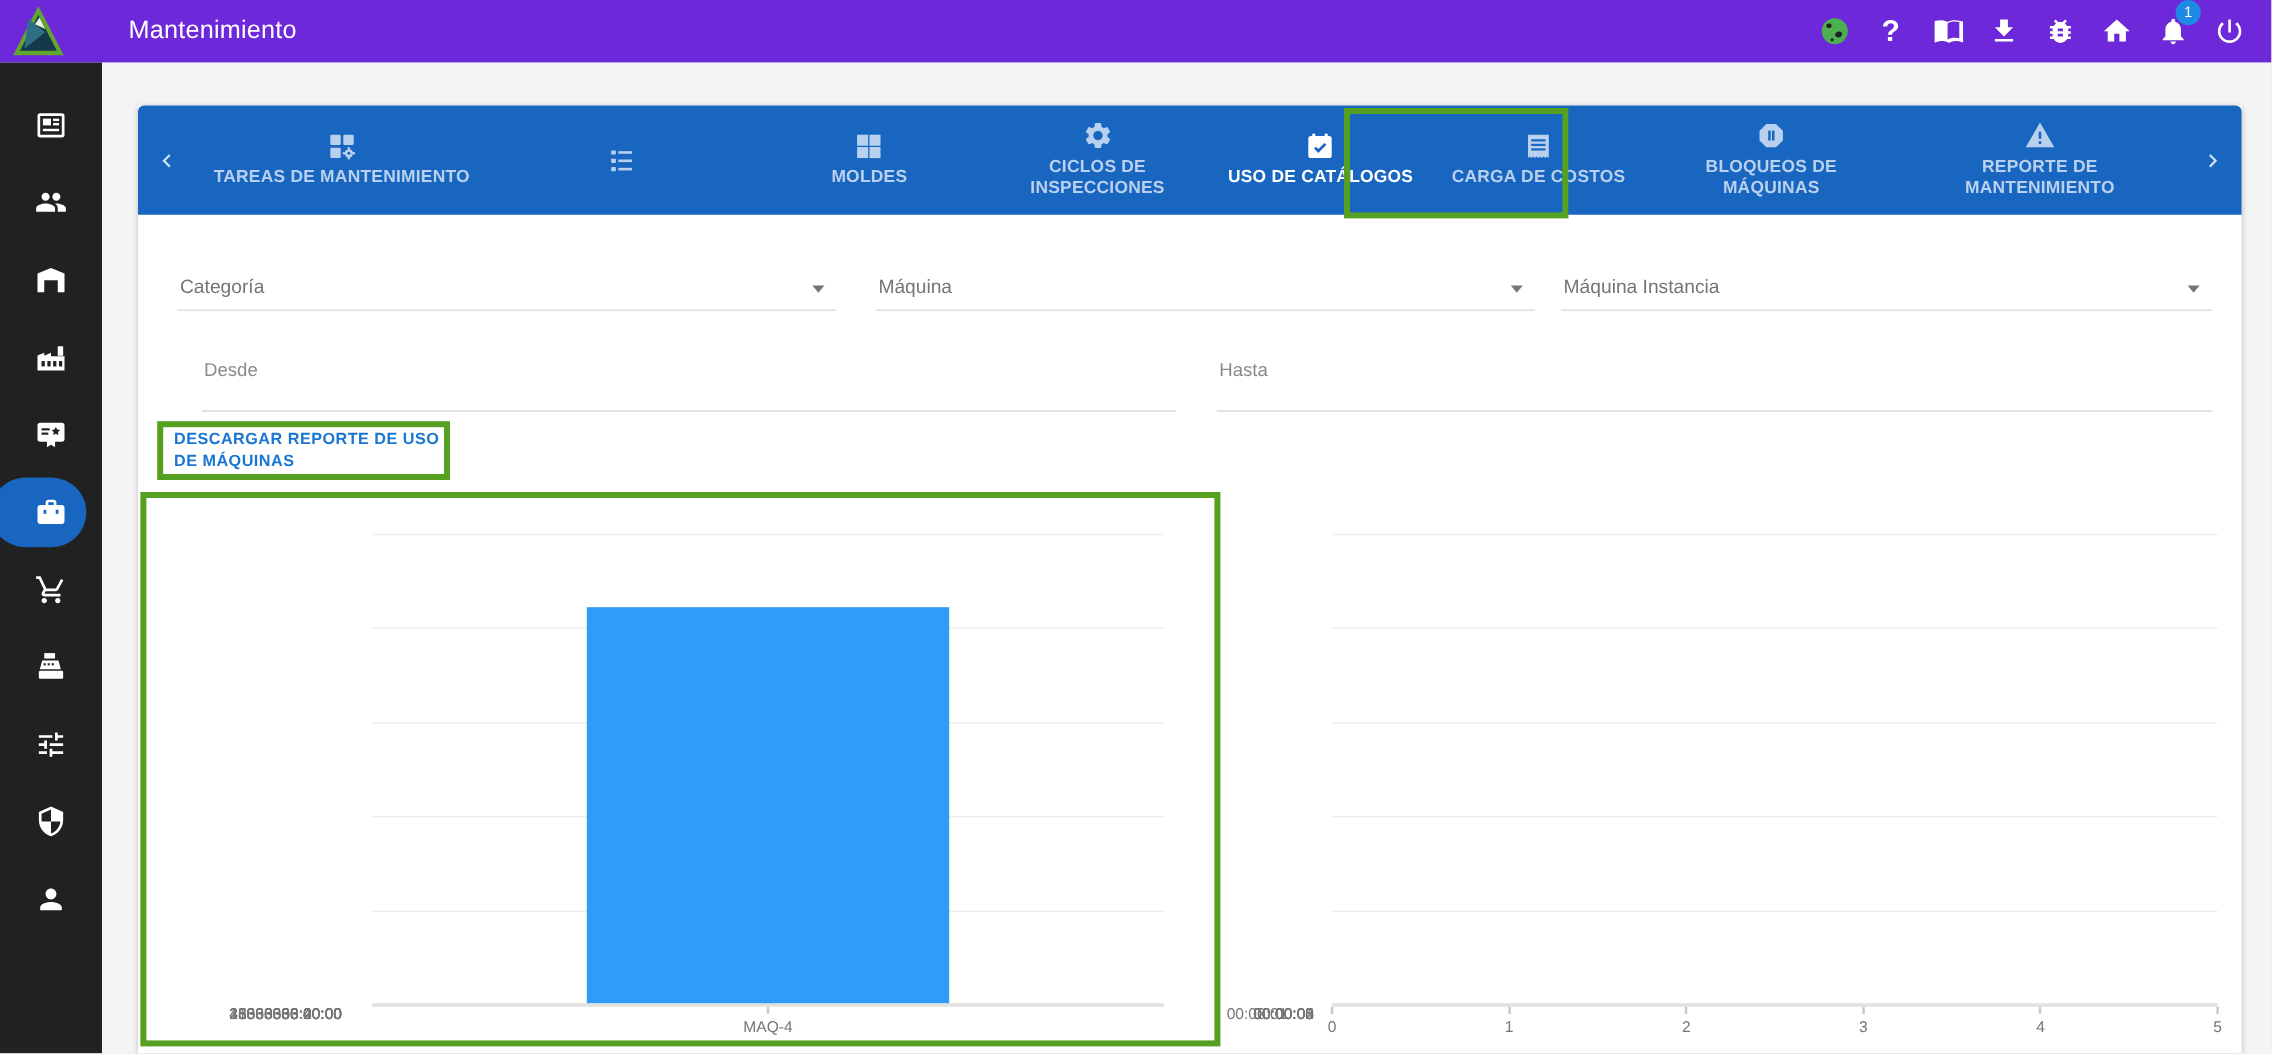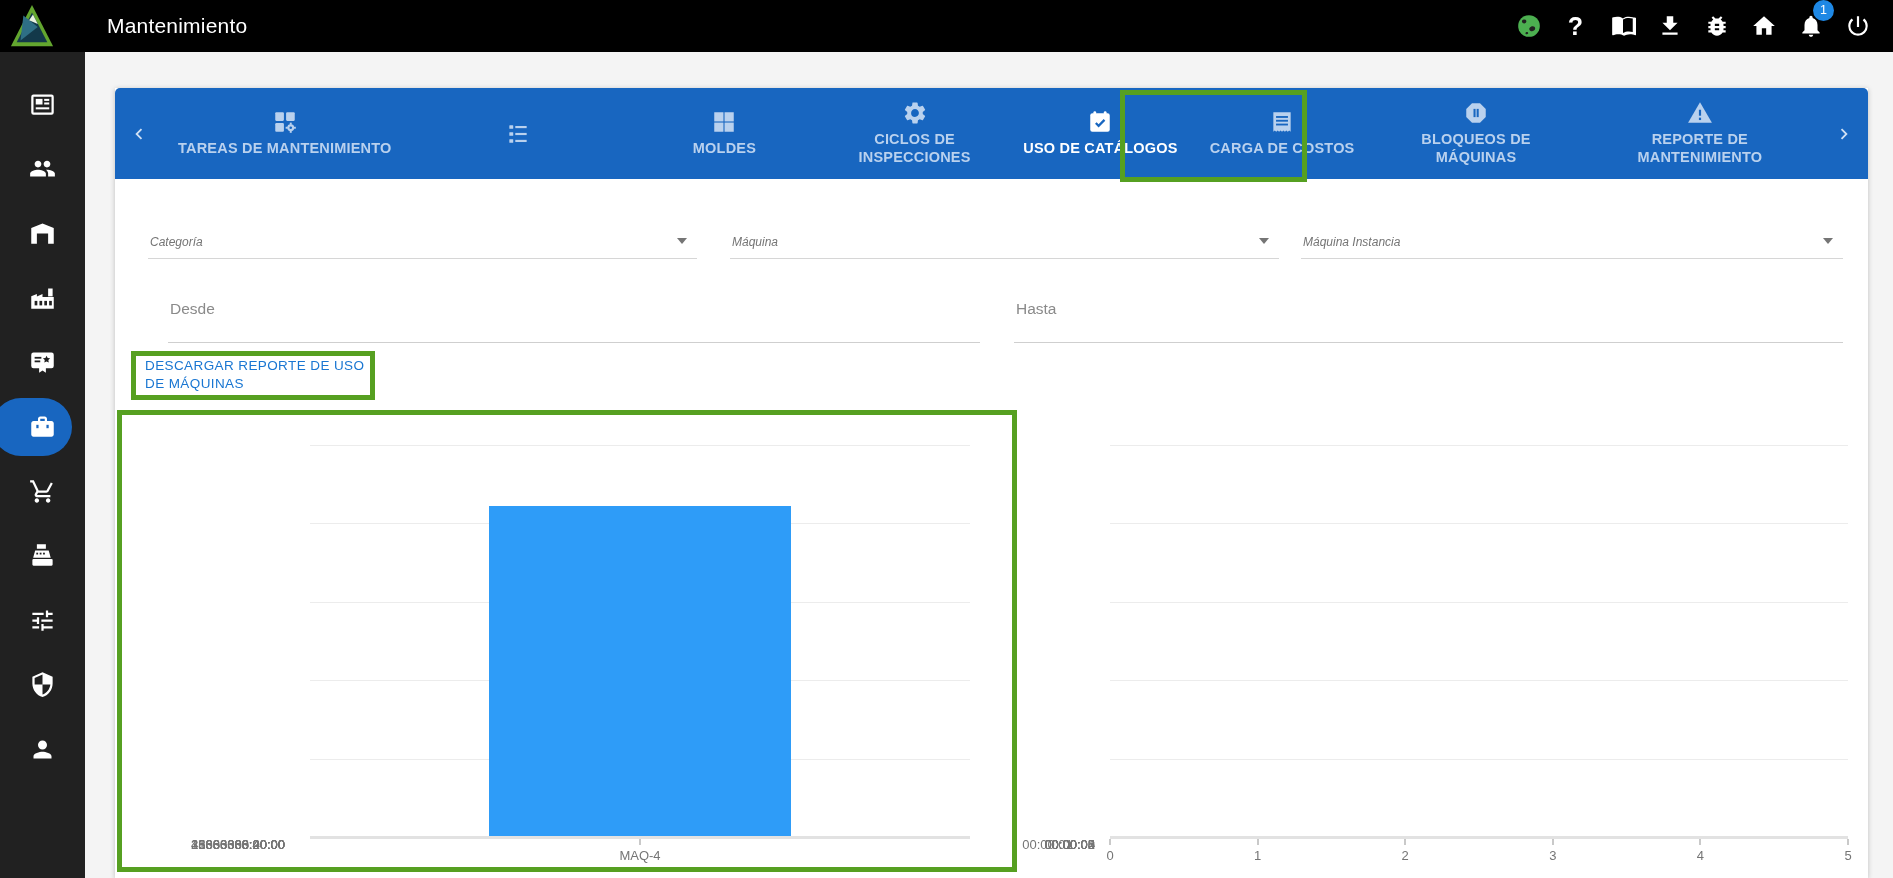--- a/index.html
+++ b/index.html
@@ -1,20 +1,20 @@
 <!DOCTYPE html>
 <html><head>
 <meta charset="utf-8">
 <style>
   html,body{margin:0;padding:0;background:#e9e9e9;}
   .stage{position:relative;width:1893px;height:878px;overflow:hidden;background:#f4f4f4;
          font-family:"Liberation Sans",sans-serif;}
 
   
-  .topbar{position:absolute;left:0;top:0;width:1893px;height:52px;background:#000000;
+  .topbar{position:absolute;left:0;top:0;width:1893px;height:52px;background:#6d28d9;
           display:flex;align-items:center;z-index:40;justify-content:flex-end;}
   .logo{margin-left:9px;width:46px;height:46px;display:flex;align-items:center;justify-content:center;cursor:pointer;}
   .app-title{color:#fff;font-size:21px;margin-left:52px;letter-spacing:.2px;}
   .top-icons{margin-left:auto;margin-right:22px;display:flex;align-items:center;gap:20px;}
   .tico{width:27px;height:27px;display:flex;align-items:center;justify-content:center;position:relative;cursor:pointer;}
   .tico svg{width:26px;height:26px;fill:#fff;}
   .help-glyph{color:#fff;font-size:25px;font-weight:bold;line-height:1;}
   .badge{position:absolute;top:-13px;right:-10px;width:21px;height:21px;border-radius:50%;
          background:#1e88e5;color:#fff;font-size:12.5px;display:flex;align-items:center;justify-content:center;}
 
@@ -39,28 +39,28 @@
        gap:5px;text-align:center;font-size:14.5px;font-weight:bold;line-height:1.22;
        letter-spacing:.2px;padding:4px 8px;cursor:pointer;position:relative;}
   .tab svg{width:26px;height:26px;fill:currentColor;flex:none;}
   .tab.active{color:#fff;}
 
   
   .ann{position:absolute;border:5px solid #56a021;box-sizing:border-box;z-index:25;pointer-events:none;}
 
   
   .select{position:absolute;height:40px;border-bottom:1px solid #d6d6d6;color:#757575;
-          font-size:12px;cursor:pointer;font-style:italic;}
+          font-size:16px;cursor:pointer;}
   .select .lab{position:absolute;left:2px;bottom:9px;}
   .caret{position:absolute;right:10px;bottom:14px;width:0;height:0;
          border-left:5.5px solid transparent;border-right:5.5px solid transparent;border-top:6px solid #757575;}
   .datefield{position:absolute;height:42px;border-bottom:1px solid #cfcfcf;color:#8a8a8a;font-size:15.5px;cursor:text;}
   .datefield .lab{position:absolute;left:2px;top:0;}
   .dl-link{position:absolute;left:145px;top:357px;width:225px;color:#1976d2;font-size:13.5px;
-           font-weight:normal;line-height:17.5px;letter-spacing:.4px;cursor:pointer;}
+           font-weight:bold;line-height:17.5px;letter-spacing:.4px;cursor:pointer;}
 
   
   .chart{position:absolute;}
   .plot{position:absolute;}
   .grid{position:absolute;left:0;right:0;height:1px;background:#ececec;}
   .grid.axis{height:3px;background:#e2e2e2;}
   .ylab{position:absolute;right:0;width:100%;text-align:right;font-size:13px;color:#757575;}
   .ylabs{position:absolute;}
   .bar{position:absolute;bottom:1px;}
   .xstub{position:absolute;width:2px;height:6px;background:#c9c9c9;top:calc(100% + 2px);transform:translateX(-50%);}

